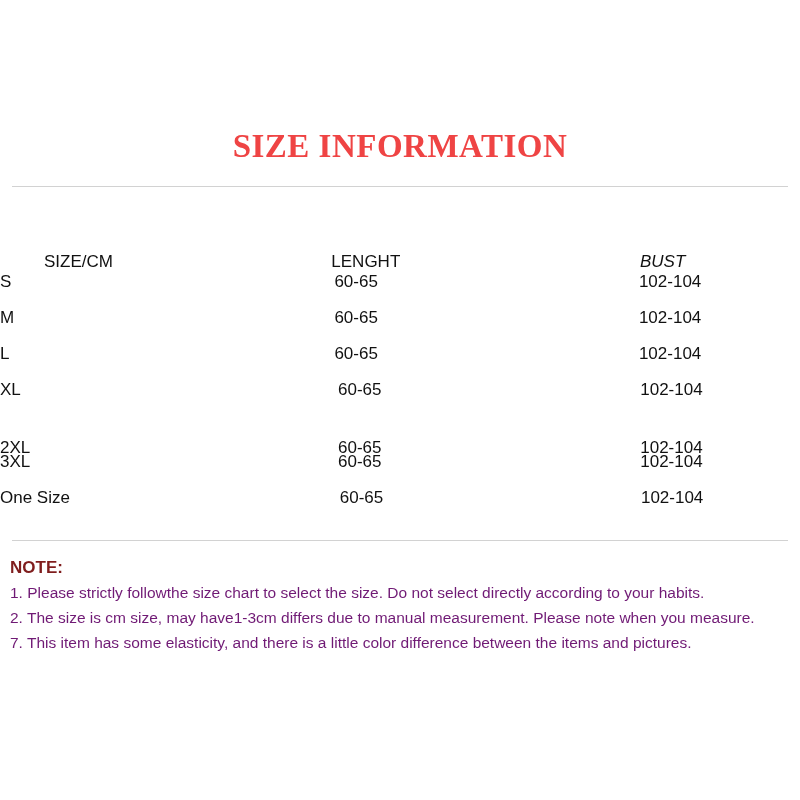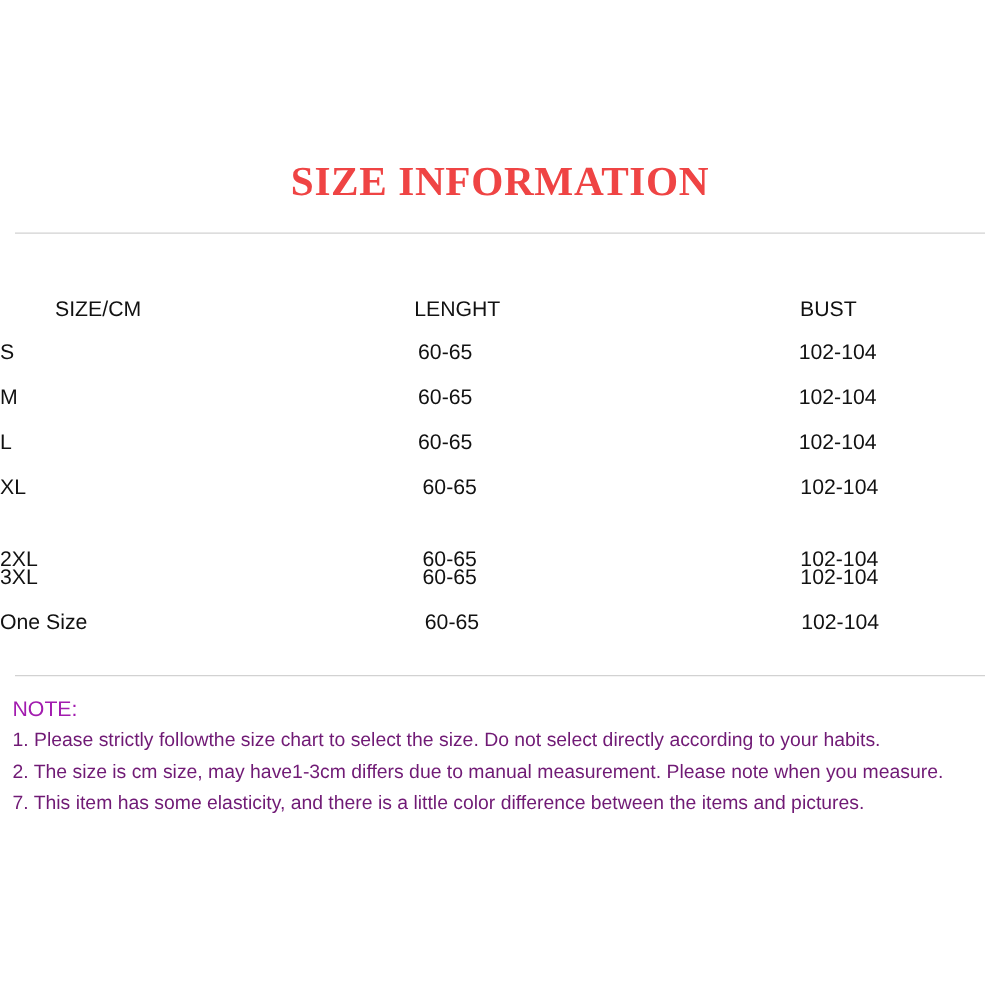--- a/index.html
+++ b/index.html
@@ -46,20 +46,21 @@
     left: 0;
     width: 800px;
   }
   .row {
     display: flex;
     align-items: baseline;
     height: 36px;
   }
   .row.header {
     height: 34px;
+    align-items: flex-end;
   }
   .c-size {
     width: 320px;
     text-align: left;
     padding-left: 44px;
     box-sizing: border-box;
     font-size: 17px;
     white-space: nowrap;
   }
   .c-size.hdr {
@@ -101,40 +102,41 @@
 
   .bs-0 { padding-left: 36px; }
   .bs-1 { padding-left: 36px; }
   .bs-2 { padding-left: 36px; }
   .bs-3 { padding-left: 36px; }
   .bs-4 { padding-left: 36px; }
   .bs-5 { padding-left: 36px; }
   .bs-6 { padding-left: 36px; }
 
   .hdr-len { padding-left: 42px; }
-  .hdr-bust { padding-left: 42px; }
+  .hdr-bust { padding-left: 42px; font-style: italic; }
 
   .table-rule {
     position: absolute;
     top: 540px;
     left: 12px;
     width: 776px;
     height: 1px;
     background: #d2d2d2;
   }
   .notes {
     position: absolute;
     top: 556px;
     left: 10px;
     width: 780px;
   }
   .note-title {
     font-size: 17px;
     line-height: 24px;
-    color: #a21caf;
+    color: #7f1d1d;
+    font-weight: bold;
   }
   .note-line {
     font-size: 15.5px;
     line-height: 25px;
     color: #701a75;
     white-space: nowrap;
   }
 </style>
 </head>
 <body>

